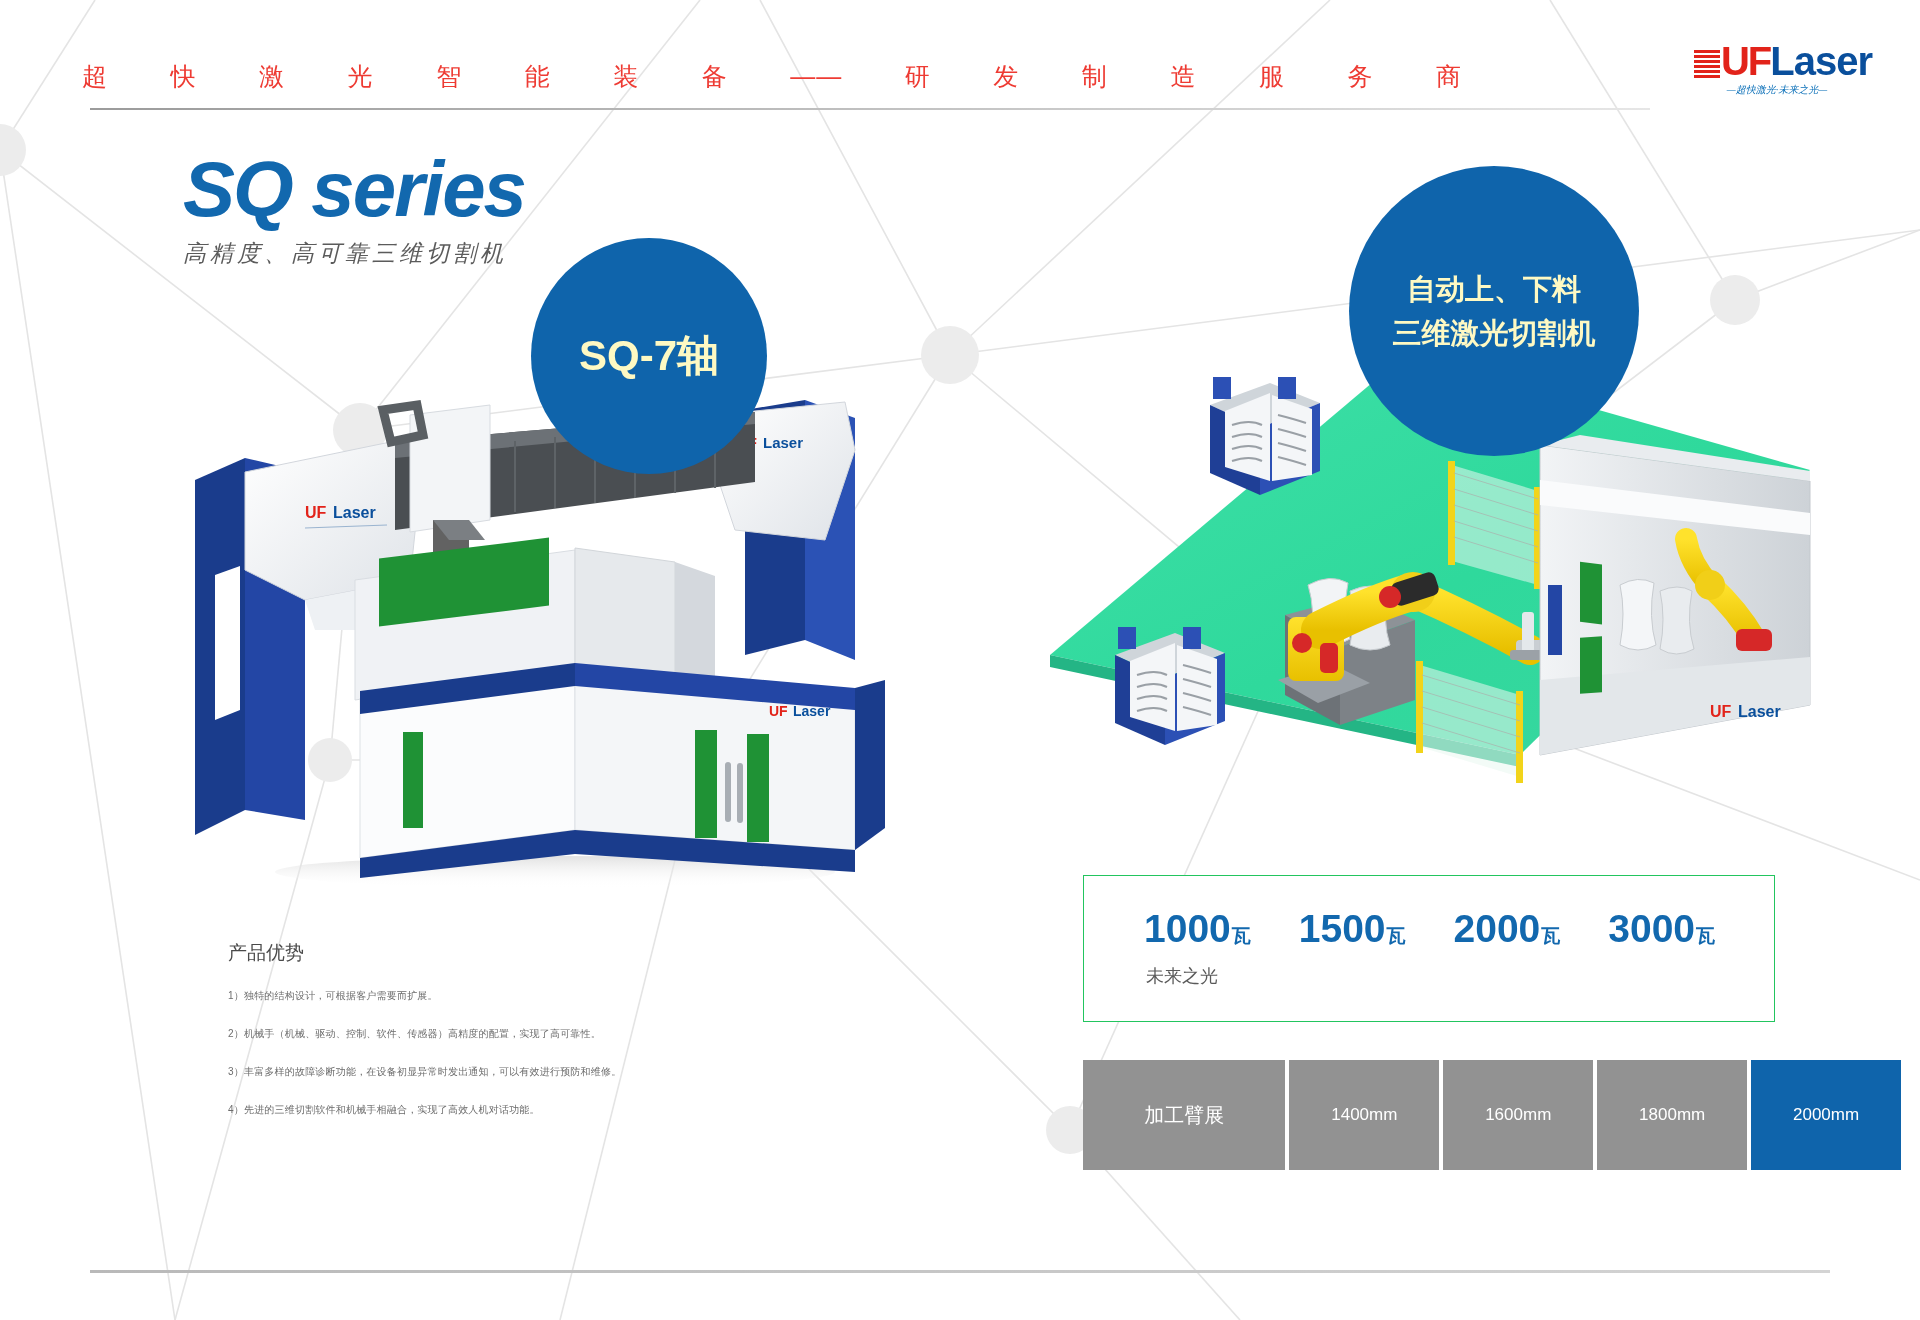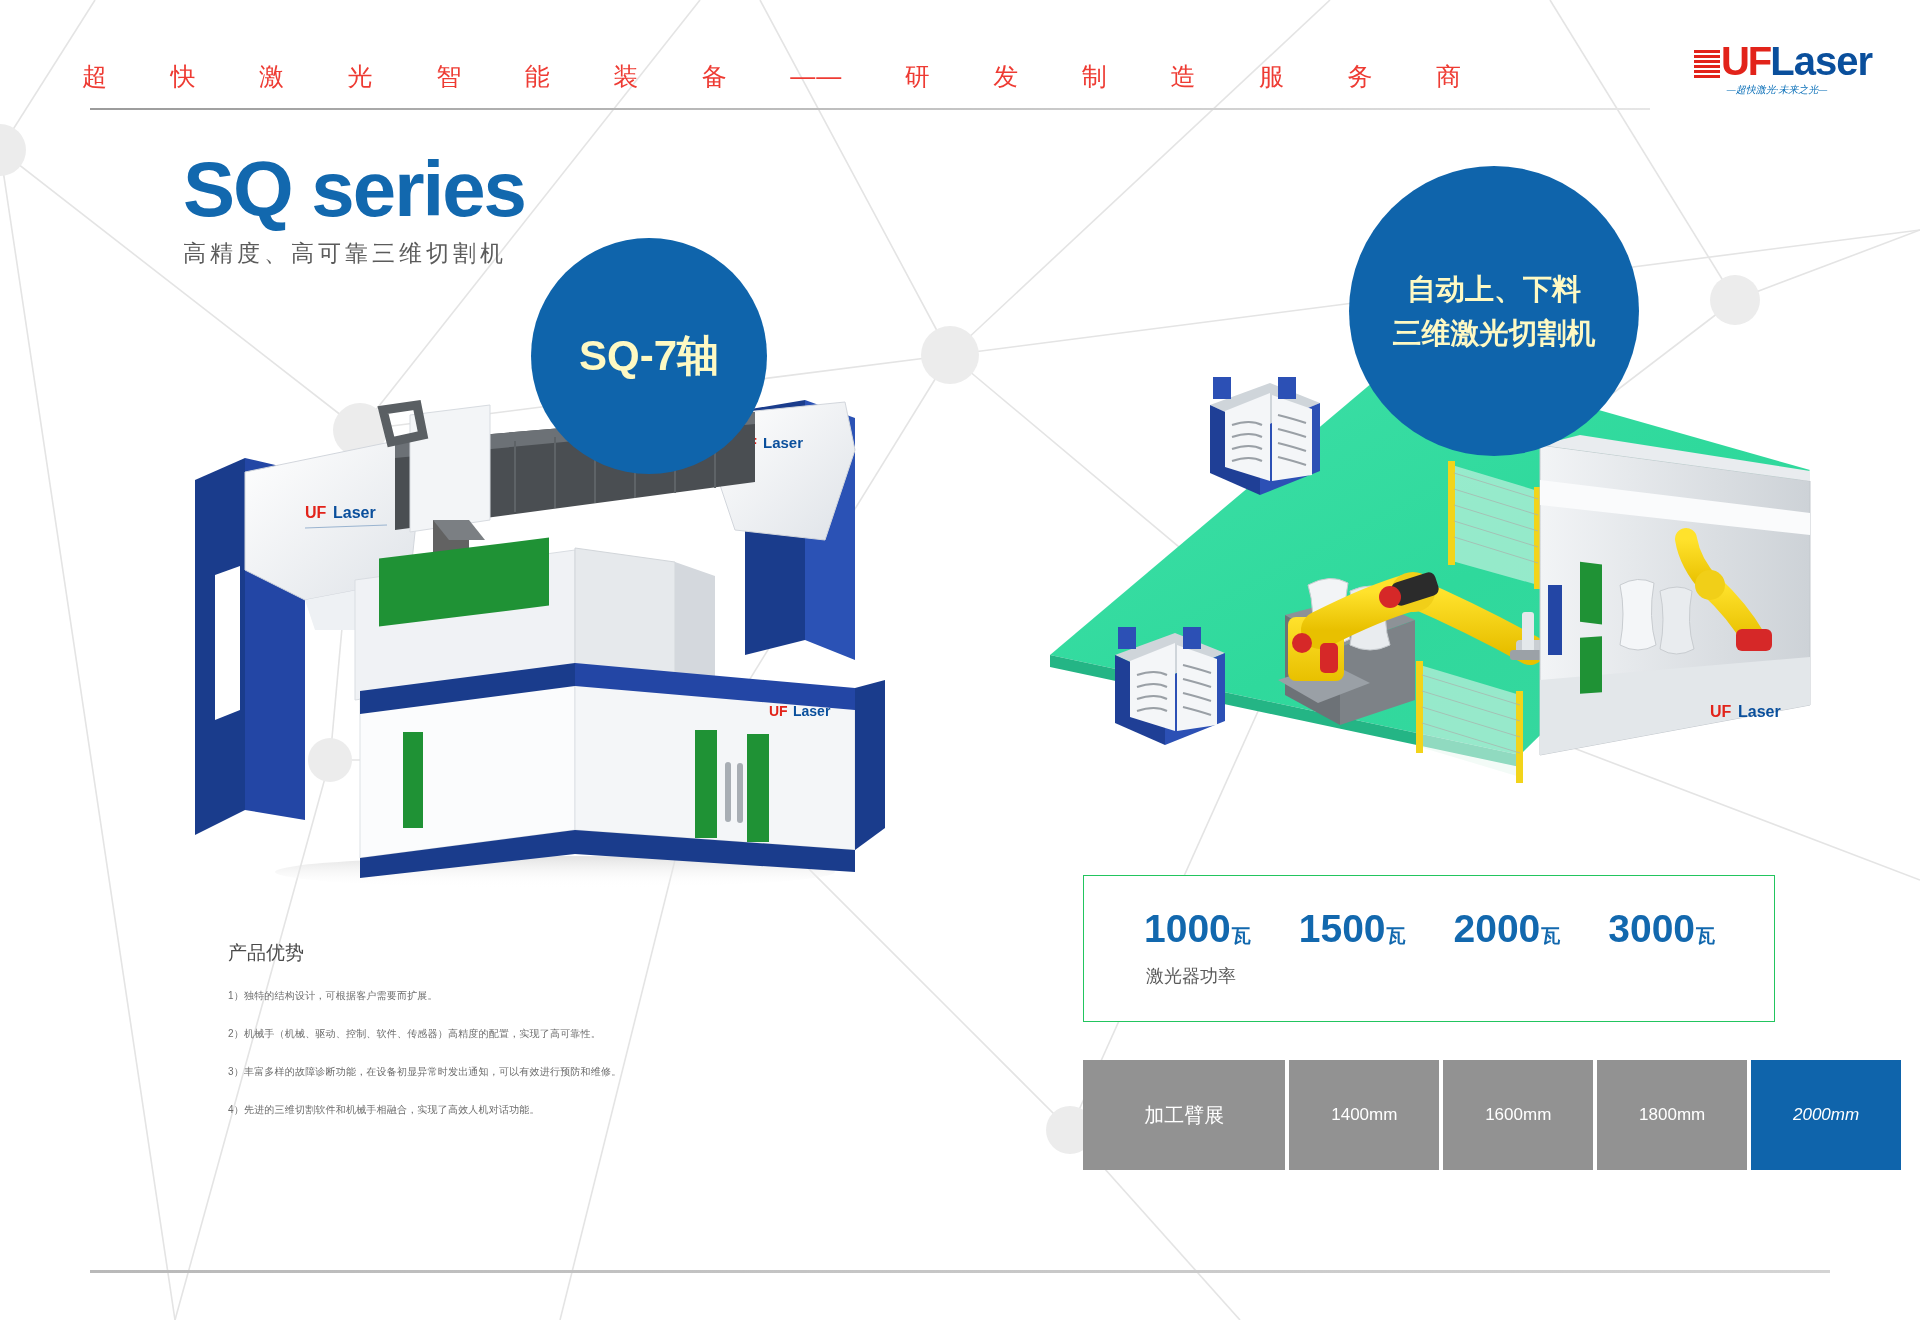--- a/index.html
+++ b/index.html
@@ -20,21 +20,21 @@
   #logo{position:absolute;right:48px;top:38px;width:190px;height:64px;}
   #logo-main{display:flex;align-items:flex-end;justify-content:flex-end;height:42px;}
   #logo-bars{display:inline-block;width:26px;height:30px;margin-right:1px;
       background:repeating-linear-gradient(to bottom,#e2231a 0,#e2231a 3px,#fff 3px,#fff 5px);}
   .logo-uf{font-size:40px;font-weight:bold;color:#e2231a;letter-spacing:-2px;line-height:38px;}
   .logo-laser{font-size:40px;font-weight:bold;color:#0a4f9c;letter-spacing:-1px;line-height:38px;}
   #logo-tag{text-align:center;color:#0a6fb8;font-size:10px;margin-top:3px;
       font-family:"Liberation Serif",serif;font-style:italic;white-space:nowrap;}
 
   
-  #title-block{position:absolute;left:183px;top:150px;z-index:6;}
+  #title-block{position:absolute;left:183px;top:150px;z-index:6;font-style:italic;}
   #main-title{font-size:78px;font-weight:bold;color:#1268ae;letter-spacing:-2px;line-height:78px;}
   #sub-title{font-size:23px;color:#5b5b5b;letter-spacing:4px;margin-top:10px;}
 
   
   .blue-circle{position:absolute;border-radius:50%;background:#0f64ab;color:#fef9c3;
       display:flex;align-items:center;justify-content:center;text-align:center;
       font-weight:bold;z-index:4;}
   #circle-sq7{left:531px;top:238px;width:236px;height:236px;font-size:42px;}
   #circle-auto{left:1349px;top:166px;width:290px;height:290px;font-size:29px;line-height:44px;z-index:3;}
 
@@ -54,21 +54,21 @@
   .power-item{margin-right:48px;color:#1268ae;font-weight:bold;
       font-size:39px;line-height:40px;white-space:nowrap;}
   .power-item .unit{font-size:19px;font-weight:bold;margin-left:1px;}
   #power-label{padding-left:62px;margin-top:8px;font-size:18px;color:#5a5a5a;}
 
   
   #spec-table{position:absolute;left:1083px;top:1060px;width:818px;height:110px;
       display:flex;z-index:6;}
   .spec-cell{flex:1;display:flex;align-items:center;justify-content:center;
       background:#929292;color:#fff;font-size:17px;margin-right:4px;}
-  .spec-cell:last-child{margin-right:0;font-style:italic;}
+  .spec-cell:last-child{margin-right:0;}
   .spec-cell.head{flex:1.35;font-size:20px;}
   .spec-cell.active{background:#0f64ab;}
 
   
   #footer-rule{position:absolute;left:90px;top:1270px;width:1740px;height:3px;
       background:linear-gradient(to right,#b9b9b9,#d4d4d4);z-index:5;}
 </style>
 </head>
 <body>
 
@@ -418,21 +418,21 @@
     <div class="power-item">
       <span>1500</span><span class="unit">瓦</span>
     </div>
     <div class="power-item">
       <span>2000</span><span class="unit">瓦</span>
     </div>
     <div class="power-item">
       <span>3000</span><span class="unit">瓦</span>
     </div>
   </div>
-  <div id="power-label">激光器功率</div>
+  <div id="power-label">未来之光</div>
 </div>
 
 <div id="spec-table">
   <div class="spec-cell head">加工臂展</div>
   <div class="spec-cell">1400mm</div>
   <div class="spec-cell">1600mm</div>
   <div class="spec-cell">1800mm</div>
   <div class="spec-cell active">2000mm</div>
 </div>
 

